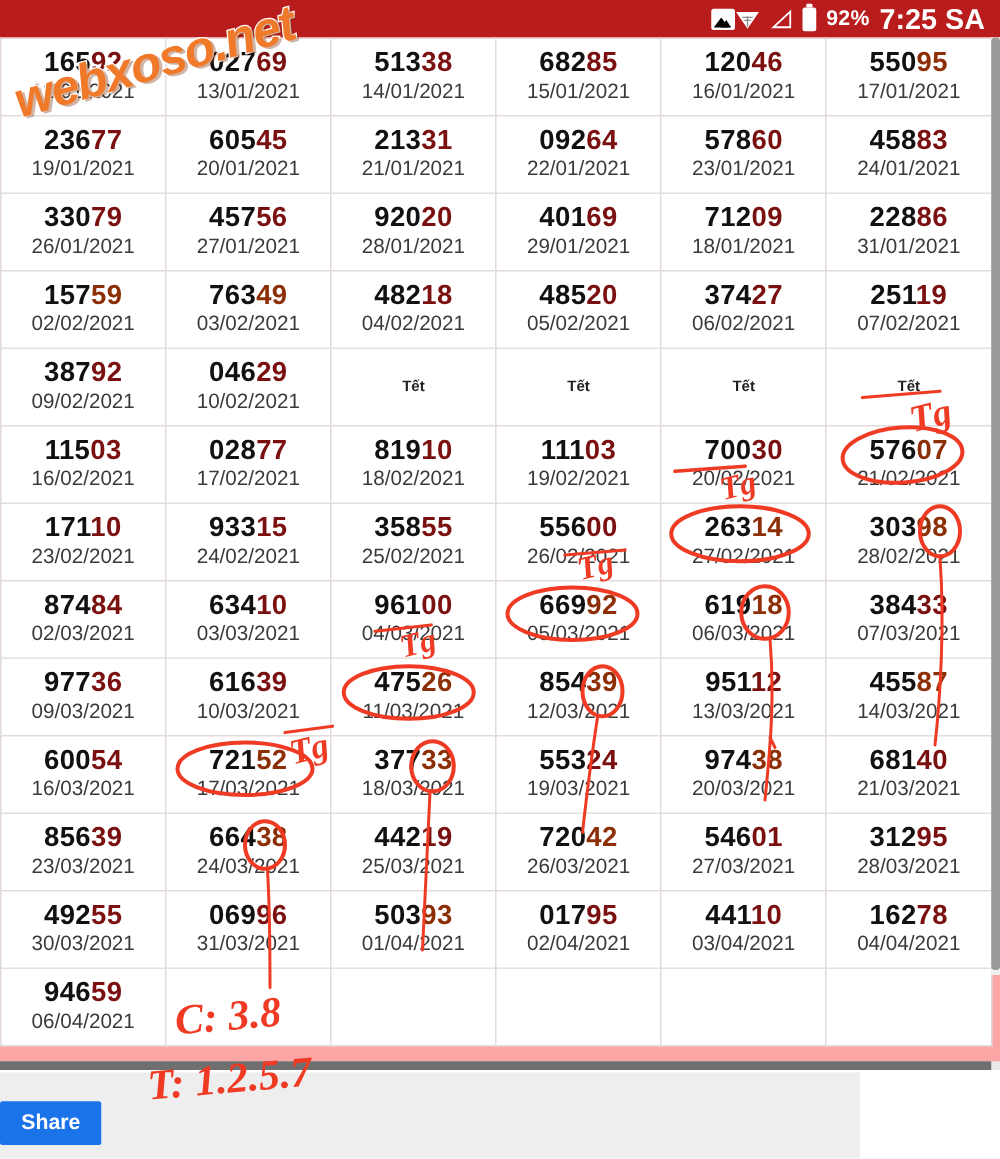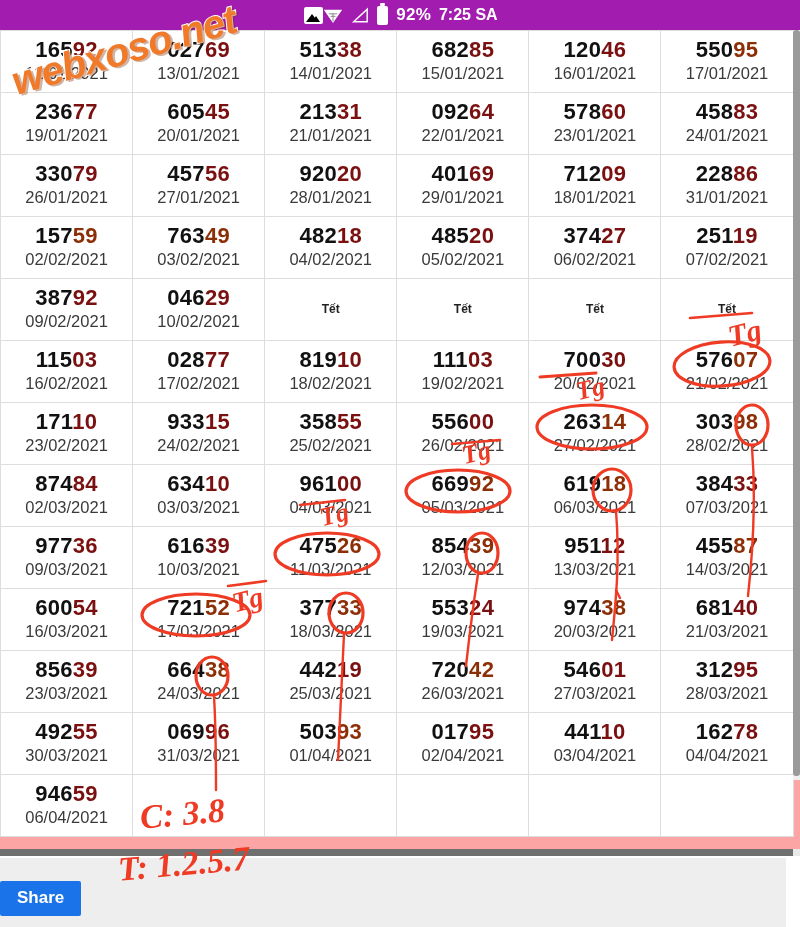--- a/index.html
+++ b/index.html
@@ -7,22 +7,22 @@
     width: 800px; height: 927px;
     background: #ffffff;
     font-family: "Liberation Sans", sans-serif;
     overflow: hidden;
   }
   #root { position: relative; width: 800px; height: 927px; background:#fff; }
 
   
   .statusbar {
     position: absolute; left:0; top:0; width:800px; height:30px;
-    background:#a21caf; color:#fff;
-    display:flex; align-items:center; justify-content:center;
+    background:#b91c1c; color:#fff;
+    display:flex; align-items:center; justify-content:flex-end;
     padding: 0 12px 0 14px;
   }
   .sb-left { display:flex; align-items:center; gap:10px; }
   .sb-right { display:flex; align-items:center; gap:8px; }
   .icon-photo {
     width:19px; height:17px; background:#fff; border-radius:2px;
     position:relative; overflow:hidden;
   }
   .icon-photo::after {
     content:""; position:absolute; left:2px; bottom:2px;
@@ -40,21 +40,21 @@
   .icon-signal { width:18px; height:17px; display:block; }
   .icon-battery {
     width:11px; height:19px; background:#fff; border-radius:2px;
     position:relative;
   }
   .icon-battery::before{
     content:""; position:absolute; top:-3px; left:3px;
     width:5px; height:3px; background:#fff; border-radius:1px;
   }
   .sb-text { font-size:17px; font-weight:bold; letter-spacing:0.2px; }
-  .sb-time { font-size:16px; font-weight:bold; }
+  .sb-time { font-size:23px; font-weight:bold; }
 
   
   .table-wrap {
     position:absolute; left:0; top:30px; width:800px; height:822px;
     background:#fca5a5; overflow:hidden;
   }
   table.grid {
     border-collapse: collapse;
     width: 793px;
     table-layout: fixed;
@@ -99,21 +99,21 @@
     position:absolute; left:0; top:849px; width:800px; height:7px;
     background:#e9e9e9;
   }
   .hscroll .thumb {
     position:absolute; left:0; top:0; width:793px; height:7px;
     background:#6f6f6f;
   }
 
   
   .bottombar {
-    position:absolute; left:0; top:858px; width:786px; height:69px;
+    position:absolute; left:0; top:858px; width:688px; height:69px;
     background:#eeeeee;
   }
   .share-btn {
     position:absolute; left:0px; top:23px;
     background:#1a73e8; color:#fff;
     font-size:17px; font-weight:bold;
     padding:7px 17px 8px 17px;
     border:none; border-radius:2px;
     cursor:pointer;
   }

